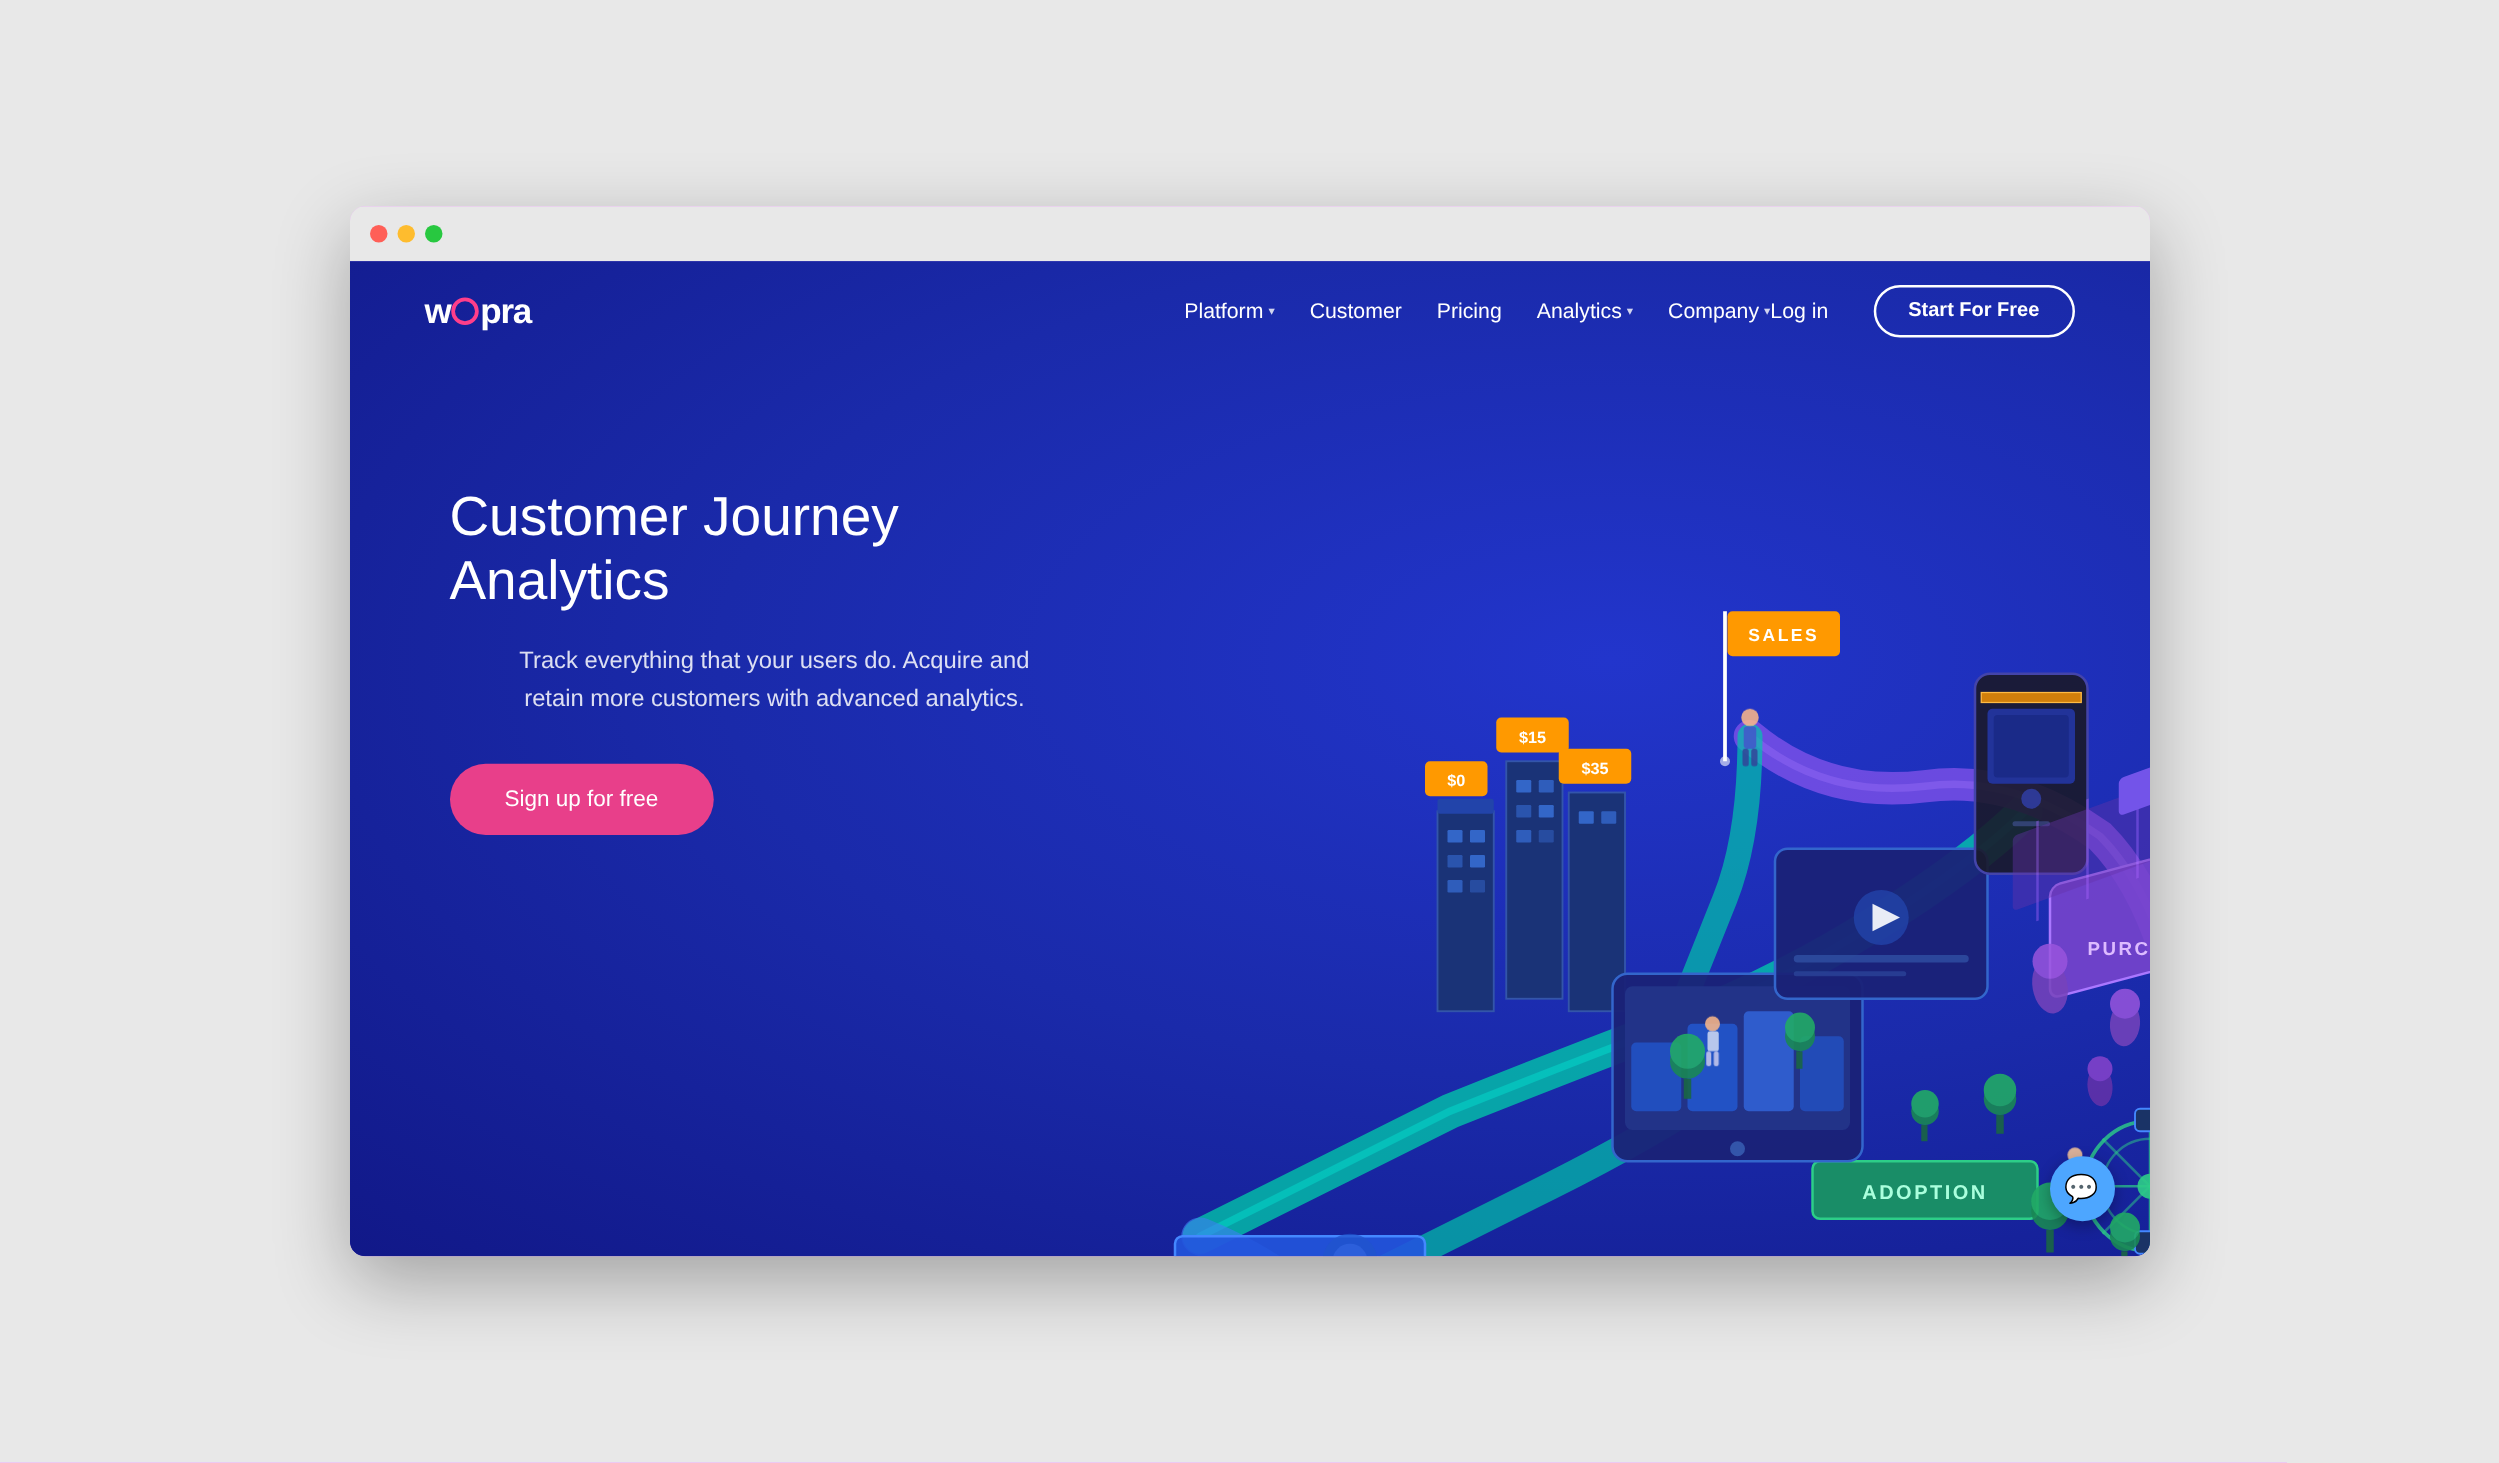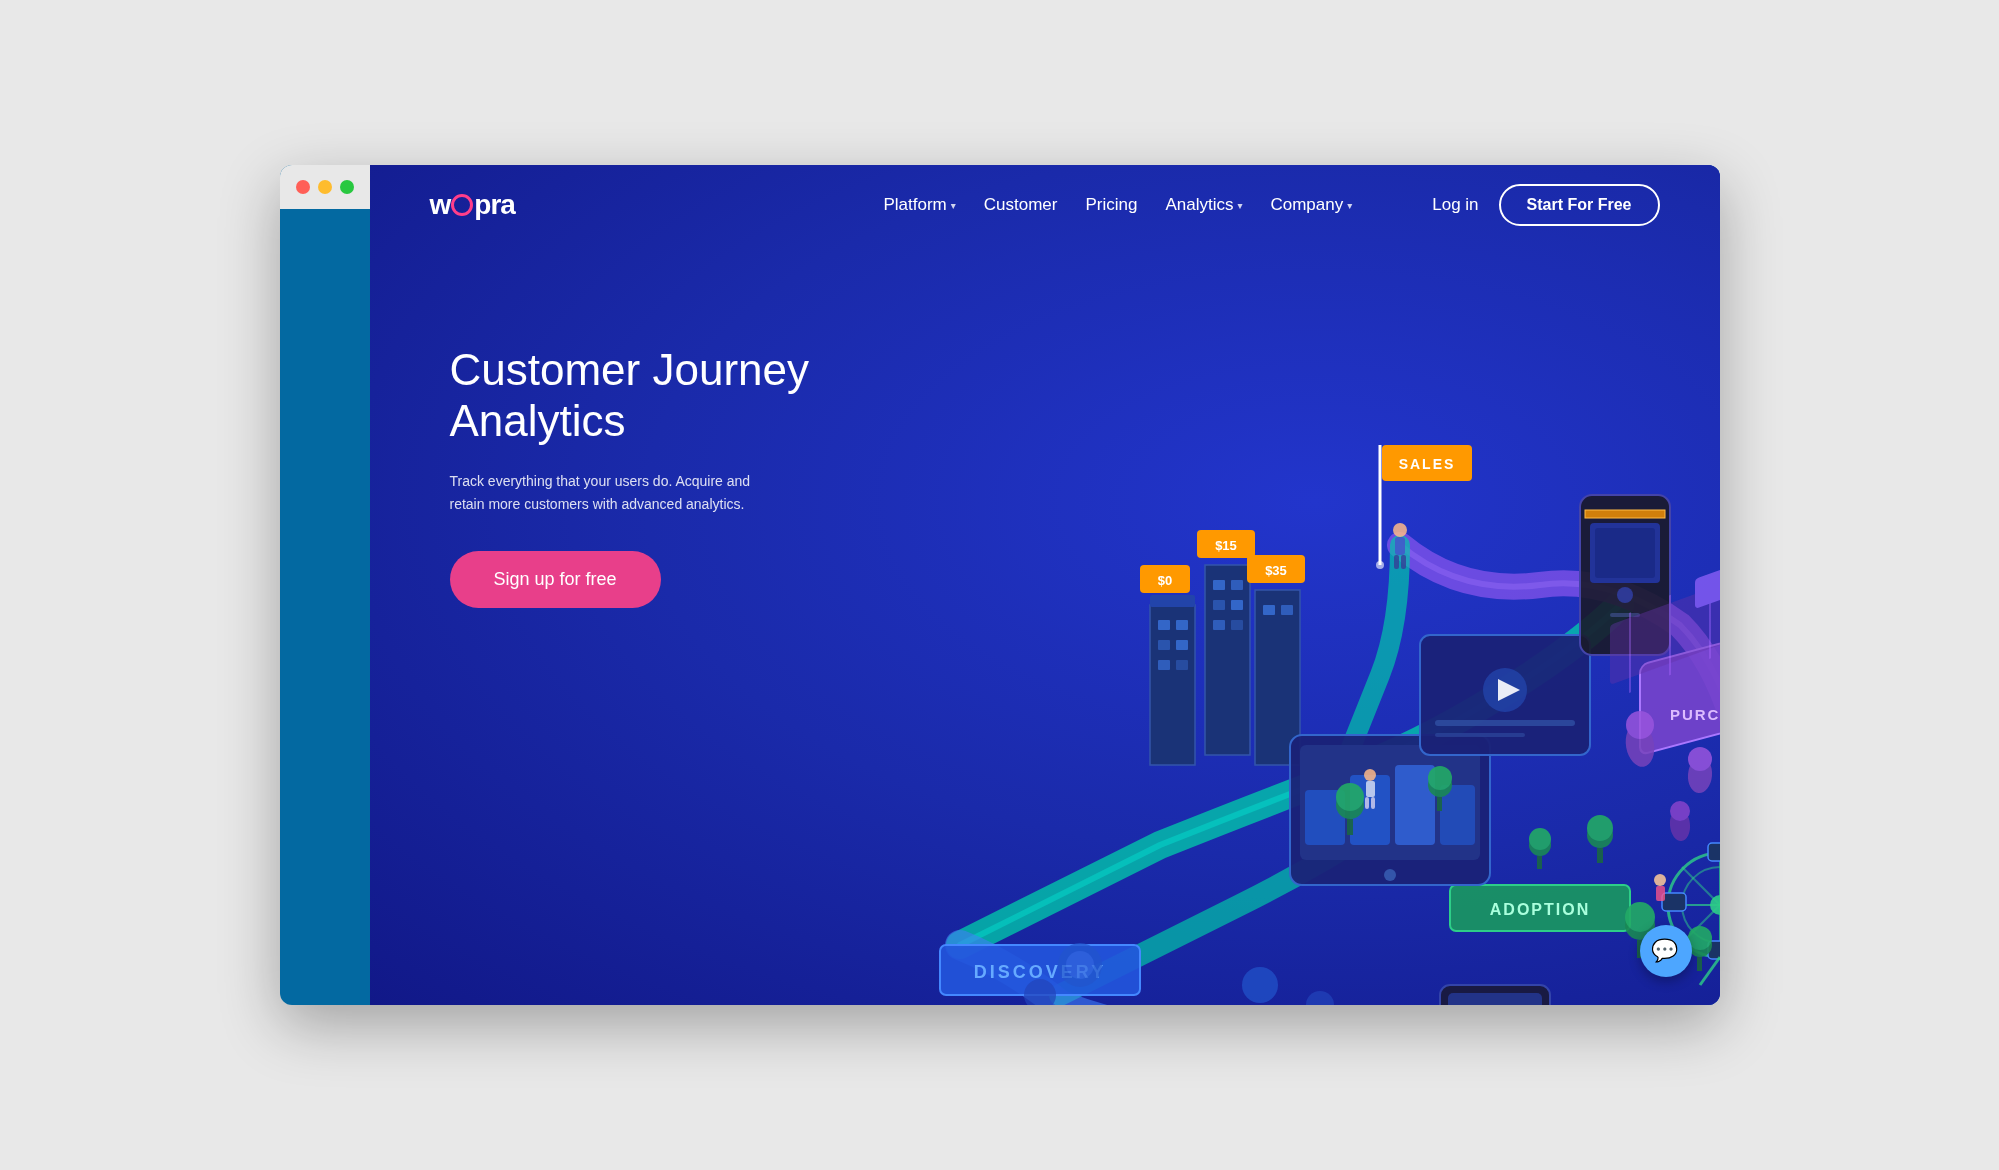--- a/index.html
+++ b/index.html
@@ -9,26 +9,26 @@
       font-family: -apple-system, BlinkMacSystemFont, 'Segoe UI', sans-serif;
       display: flex;
       justify-content: center;
       align-items: center;
       min-height: 100vh;
     }
 
     .browser-window {
       width: 1440px;
       height: 840px;
-      background: #0369a1;
+      background: #f0abfc;
       border-radius: 12px;
       overflow: hidden;
       box-shadow: 0 20px 60px rgba(0,0,0,0.3);
       display: flex;
-      flex-direction: row;
+      flex-direction: column;
     }
 
     .browser-chrome {
       background: #e8e8e8;
       height: 44px;
       display: flex;
       align-items: center;
       padding: 0 16px;
       flex-shrink: 0;
     }
@@ -108,22 +108,21 @@
     }
 
     .nav-links li a .chevron {
       font-size: 10px;
       opacity: 0.8;
     }
 
     .nav-right {
       display: flex;
       align-items: center;
-      gap: 20px;
-      margin-left: 80px;
+      gap: 36px;
     }
 
     .login-link {
       color: #fff;
       text-decoration: none;
       font-size: 17px;
       font-weight: 500;
     }
 
     .start-free-btn {
@@ -169,24 +168,25 @@
 
     .hero-main {
       font-size: 44px;
       font-weight: 400;
       color: #fff;
       line-height: 1.15;
       margin-bottom: 24px;
     }
 
     .hero-sub {
-      font-size: 14px;
+      font-size: 19px;
       color: rgba(255,255,255,0.85);
       line-height: 1.6;
       margin-bottom: 36px;
+      text-align: center;
     }
 
     .signup-btn {
       background: #e83f8a;
       color: #fff;
       border: none;
       border-radius: 40px;
       padding: 18px 44px;
       font-size: 18px;
       font-weight: 400;

